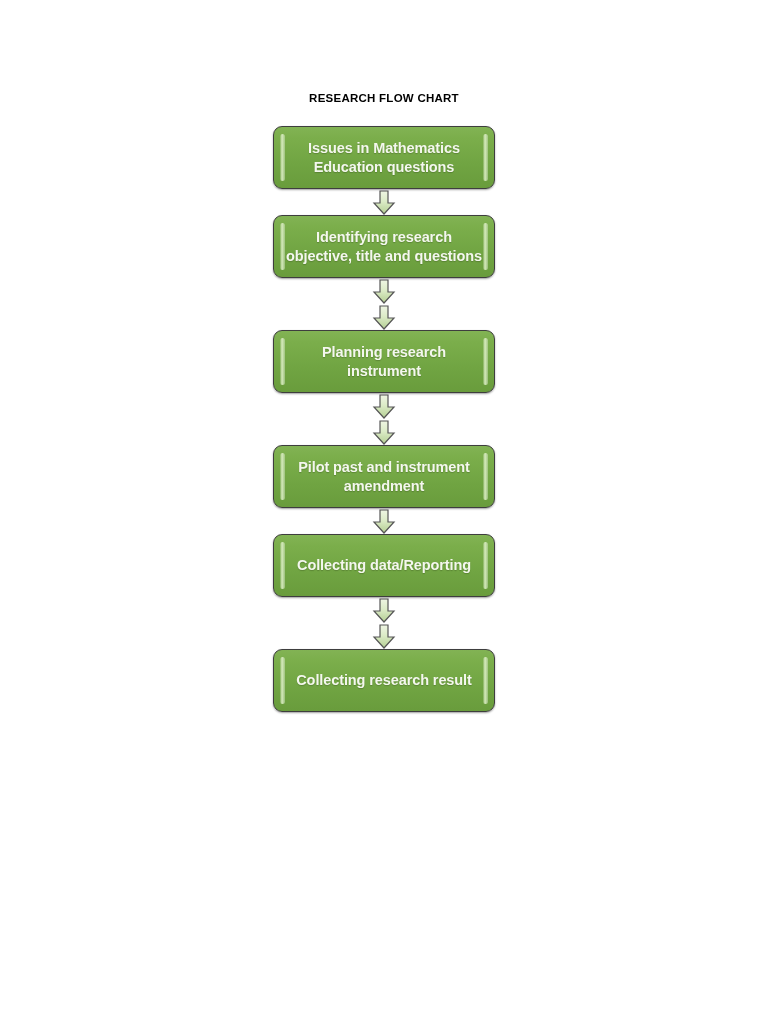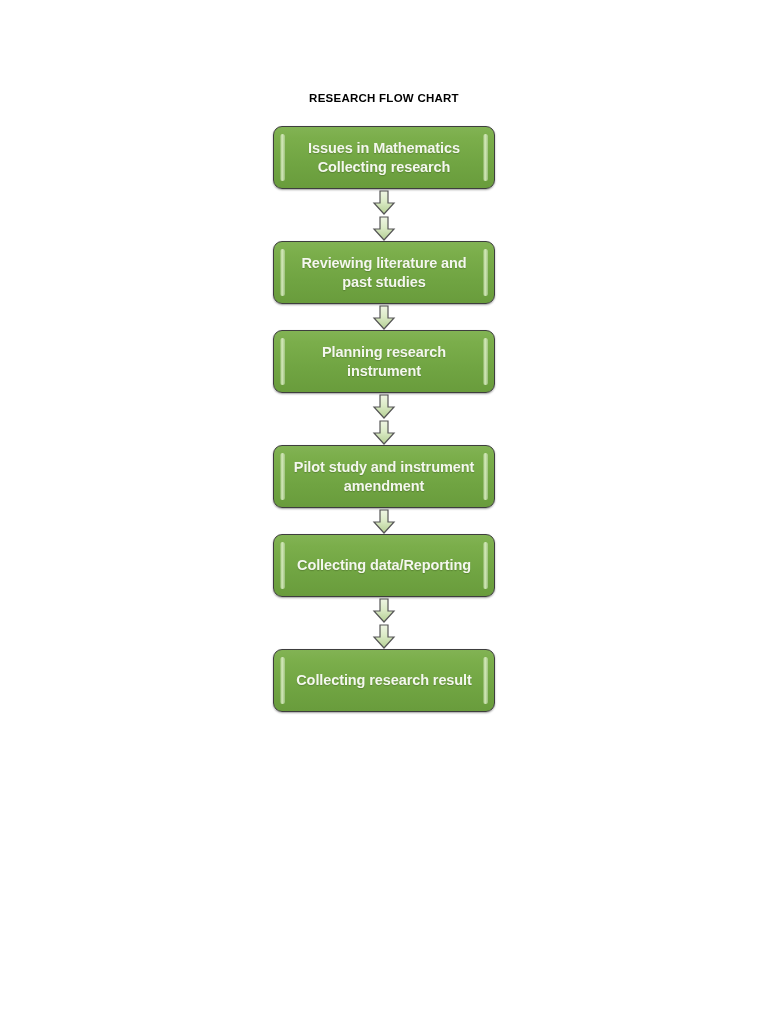--- a/index.html
+++ b/index.html
@@ -105,45 +105,45 @@
 <body>
 
 <div id="chart-root">
 
   <div id="chart-title">RESEARCH FLOW CHART</div>
 
   <div id="flow-column">
 
     <div class="flow-node">
       <div class="node-label">Issues in Mathematics
-Collecting research</div>
+Education questions</div>
     </div>
     <div class="flow-connector">
       <svg width="24" height="25" viewBox="0 0 24 25">
         <defs>
           <linearGradient id="ag1" x1="0" y1="0" x2="0" y2="1">
             <stop offset="0%" stop-color="#eef5e3"></stop>
             <stop offset="45%" stop-color="#dcebc7"></stop>
             <stop offset="100%" stop-color="#b4cf93"></stop>
           </linearGradient>
         </defs>
         <path d="M 8,1 L 16,1 L 16,13 L 22,13 L 12,24 L 2,13 L 8,13 Z" fill="url(#ag1)" stroke="#565656" stroke-width="1.2" stroke-linejoin="miter"></path>
       </svg>
     </div>
 
+    <div class="flow-node">
+      <div class="node-label">Identifying research
+objective, title and questions</div>
+    </div>
     <div class="flow-connector">
       <svg width="24" height="25" viewBox="0 0 24 25">
         <path d="M 8,1 L 16,1 L 16,13 L 22,13 L 12,24 L 2,13 L 8,13 Z" fill="url(#ag1)" stroke="#565656" stroke-width="1.2" stroke-linejoin="miter"></path>
       </svg>
     </div>
 
-    <div class="flow-node">
-      <div class="node-label">Reviewing literature and
-past studies</div>
-    </div>
     <div class="flow-connector">
       <svg width="24" height="25" viewBox="0 0 24 25">
         <path d="M 8,1 L 16,1 L 16,13 L 22,13 L 12,24 L 2,13 L 8,13 Z" fill="url(#ag1)" stroke="#565656" stroke-width="1.2" stroke-linejoin="miter"></path>
       </svg>
     </div>
 
     <div class="flow-node">
       <div class="node-label">Planning research
 instrument</div>
     </div>
@@ -153,21 +153,21 @@
       </svg>
     </div>
 
     <div class="flow-connector">
       <svg width="24" height="25" viewBox="0 0 24 25">
         <path d="M 8,1 L 16,1 L 16,13 L 22,13 L 12,24 L 2,13 L 8,13 Z" fill="url(#ag1)" stroke="#565656" stroke-width="1.2" stroke-linejoin="miter"></path>
       </svg>
     </div>
 
     <div class="flow-node">
-      <div class="node-label">Pilot study and instrument
+      <div class="node-label">Pilot past and instrument
 amendment</div>
     </div>
     <div class="flow-connector">
       <svg width="24" height="25" viewBox="0 0 24 25">
         <path d="M 8,1 L 16,1 L 16,13 L 22,13 L 12,24 L 2,13 L 8,13 Z" fill="url(#ag1)" stroke="#565656" stroke-width="1.2" stroke-linejoin="miter"></path>
       </svg>
     </div>
 
     <div class="flow-node">
       <div class="node-label">Collecting data/Reporting</div>

